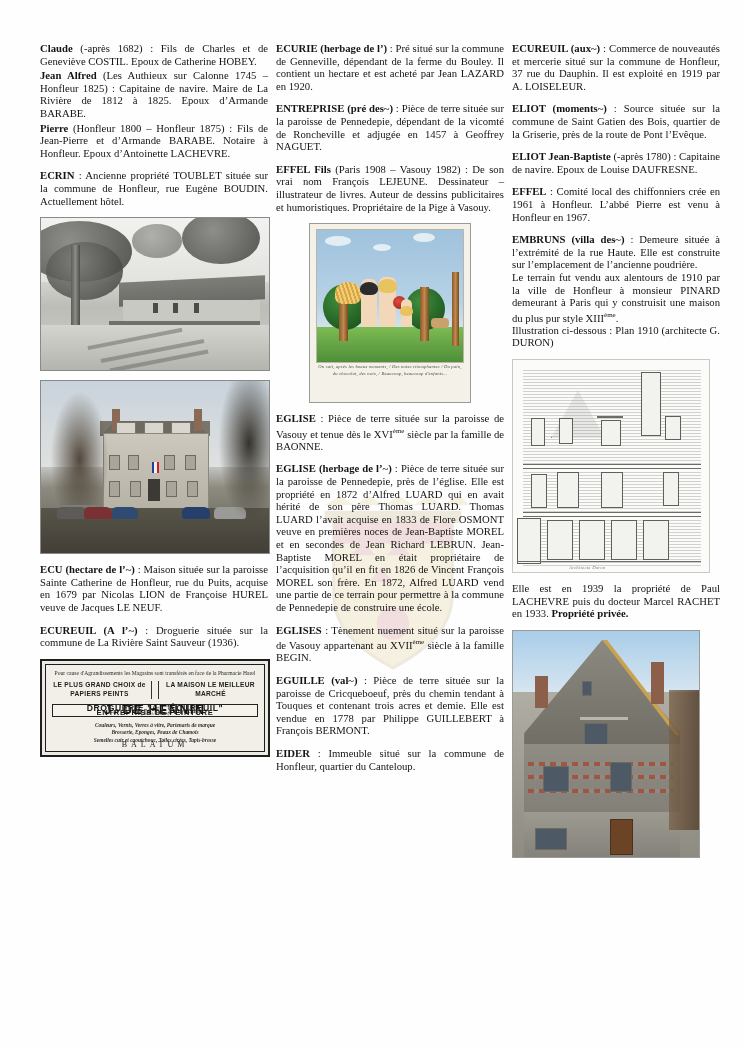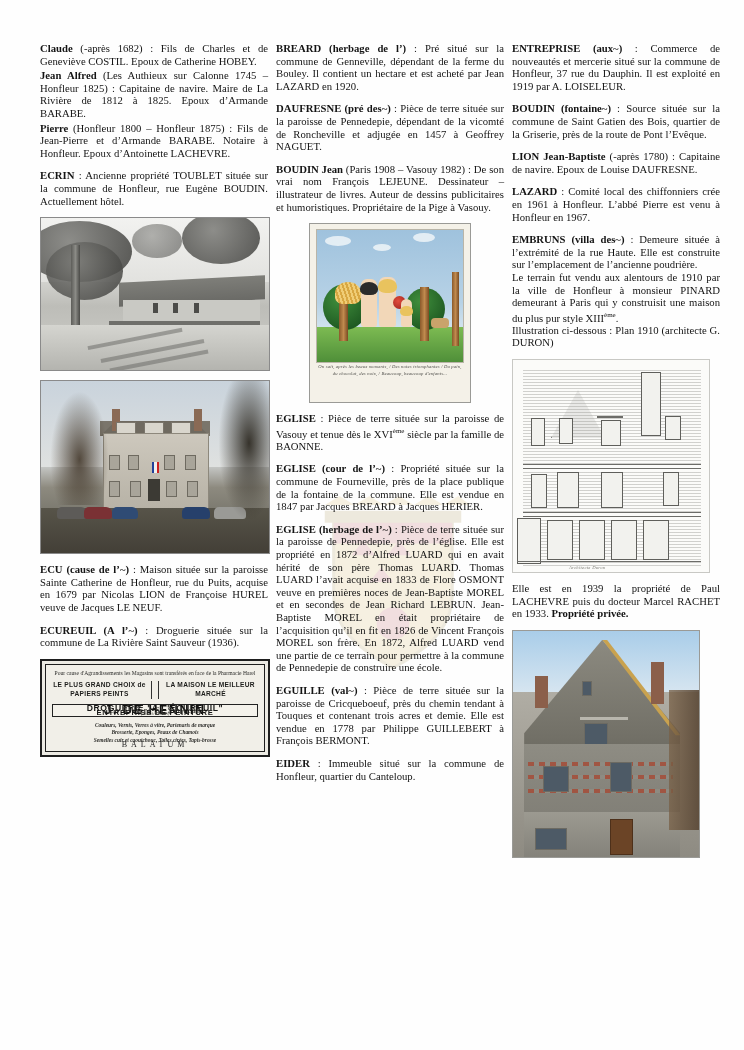--- a/index.html
+++ b/index.html
@@ -417,21 +417,21 @@
           <div class="car" style="left:7%;width:30px;background:#5d5b58"></div>
           <div class="car" style="left:19%;width:28px;background:#7a3134"></div>
           <div class="car" style="left:31%;width:26px;background:#2f4b74"></div>
           <div class="car" style="left:62%;width:28px;background:#26406b"></div>
           <div class="car" style="left:76%;width:32px;background:#9a9a96"></div>
           <div class="treeL"></div>
           <div class="treeR"></div>
         </div>
       </div>
 
-      <p class="entry"><b>ECU (cause de l’~)</b> : Maison située sur la paroisse Sainte Catherine de Honfleur, rue du Puits, acquise en 1679 par Nicolas LION de Françoise HUREL veuve de Jacques LE NEUF.</p>
+      <p class="entry"><b>ECU (hectare de l’~)</b> : Maison située sur la paroisse Sainte Catherine de Honfleur, rue du Puits, acquise en 1679 par Nicolas LION de Françoise HUREL veuve de Jacques LE NEUF.</p>
       <p class="entry"><b>ECUREUIL (A l’~)</b> : Droguerie située sur la commune de La Rivière Saint Sauveur (1936).</p>
 
       <div class="figure">
         <div class="ad">
           <div class="ad-inner">
             <div class="l1">Pour cause d'Agrandissements les Magasins sont transférés en face de la Pharmacie Harel</div>
             <div class="two-col">
               <div class="half">LE PLUS GRAND CHOIX de PAPIERS PEINTS</div>
               <div class="divider"></div>
               <div class="half">LA MAISON LE MEILLEUR MARCHÉ</div>
@@ -450,23 +450,23 @@
             </div>
             <div class="balatum">BALATUM</div>
           </div>
         </div>
       </div>
 
     </div>
 
     <div class="col col-mid">
 
-      <p class="entry"><b>BREARD (herbage de l’)</b> : Pré situé sur la commune de Genneville, dépendant de la ferme du Bouley. Il contient un hectare et est acheté par Jean LAZARD en 1920.</p>
-      <p class="entry"><b>DAUFRESNE (pré des~)</b> : Pièce de terre située sur la paroisse de Pennedepie, dépendant de la vicomté de Roncheville et adjugée en 1457 à Geoffrey NAGUET.</p>
-      <p class="entry"><b>BOUDIN Jean</b> (Paris 1908 – Vasouy 1982) : De son vrai nom François LEJEUNE. Dessinateur – illustrateur de livres. Auteur de dessins publicitaires et humoristiques. Propriétaire de la Pige à Vasouy.</p>
+      <p class="entry"><b>ECURIE (herbage de l’)</b> : Pré situé sur la commune de Genneville, dépendant de la ferme du Bouley. Il contient un hectare et est acheté par Jean LAZARD en 1920.</p>
+      <p class="entry"><b>ENTREPRISE (pré des~)</b> : Pièce de terre située sur la paroisse de Pennedepie, dépendant de la vicomté de Roncheville et adjugée en 1457 à Geoffrey NAGUET.</p>
+      <p class="entry"><b>EFFEL Fils</b> (Paris 1908 – Vasouy 1982) : De son vrai nom François LEJEUNE. Dessinateur – illustrateur de livres. Auteur de dessins publicitaires et humoristiques. Propriétaire de la Pige à Vasouy.</p>
 
       <div class="figure center">
         <div class="illus-effel">
           <div class="inner">
             <div class="rainbow"></div>
             <div class="rainbow2"></div>
             <div class="cloud" style="left:8px;top:6px;width:26px;height:10px"></div>
             <div class="cloud" style="left:96px;top:3px;width:22px;height:9px"></div>
             <div class="cloud" style="left:56px;top:14px;width:18px;height:7px"></div>
             <div class="grass"></div>
@@ -483,33 +483,33 @@
             <div class="rose" style="left:76px;top:66px"></div>
             <div class="fig" style="left:84px;width:11px;height:28px"></div>
             <div class="hairblond" style="left:83px;top:76px;width:13px;height:10px"></div>
             <div class="dog"></div>
           </div>
           <div class="caption">On sait, après les beaux moments, / Des notes triomphantes / Du pain, du chocolat, des noix, / Beaucoup, beaucoup d'enfants...</div>
         </div>
       </div>
 
       <p class="entry"><b>EGLISE</b> : Pièce de terre située sur la paroisse de Vasouy et tenue dès le XVI<span class="sup">ème</span> siècle par la famille de BAONNE.</p>
-      <p class="entry"><b>EGLISE (cour de l’~)</b> : Propriété située sur la commune de Fourneville, près de la place publique de la fontaine de la commune. Elle est vendue en 1847 par Jacques BREARD à Jacques HERIER.</p>
       <p class="entry"><b>EGLISE (herbage de l’~)</b> : Pièce de terre située sur la paroisse de Pennedepie, près de l’église. Elle est propriété en 1872 d’Alfred LUARD qui en avait hérité de son père Thomas LUARD. Thomas LUARD l’avait acquise en 1833 de Flore OSMONT veuve en premières noces de Jean-Baptiste MOREL et en secondes de Jean Richard LEBRUN. Jean-Baptiste MOREL en était propriétaire de l’acquisition qu’il en fit en 1826 de Vincent François MOREL son frère. En 1872, Alfred LUARD vend une partie de ce terrain pour permettre à la commune de Pennedepie de construire une école.</p>
+      <p class="entry"><b>EGLISES</b> : Tènement nuement situé sur la paroisse de Vasouy appartenant au XVII<span class="sup">ème</span> siècle à la famille BEGIN.</p>
       <p class="entry"><b>EGUILLE (val~)</b> : Pièce de terre située sur la paroisse de Cricqueboeuf, près du chemin tendant à Touques et contenant trois acres et demie. Elle est vendue en 1778 par Philippe GUILLEBERT à François BERMONT.</p>
       <p class="entry"><b>EIDER</b> : Immeuble situé sur la commune de Honfleur, quartier du Canteloup.</p>
 
     </div>
 
     <div class="col col-right">
 
-      <p class="entry"><b>ENTREPRISE (aux~)</b> : Commerce de nouveautés et mercerie situé sur la commune de Honfleur, 37 rue du Dauphin. Il est exploité en 1919 par A. LOISELEUR.</p>
-      <p class="entry"><b>BOUDIN (fontaine~)</b> : Source située sur la commune de Saint Gatien des Bois, quartier de la Griserie, près de la route de Pont l’Evêque.</p>
-      <p class="entry"><b>LION Jean-Baptiste</b> (-après 1780) : Capitaine de navire. Epoux de Louise DAUFRESNE.</p>
-      <p class="entry"><b>LAZARD</b> : Comité local des chiffonniers crée en 1961 à Honfleur. L’abbé Pierre est venu à Honfleur en 1967.</p>
+      <p class="entry"><b>ECUREUIL (aux~)</b> : Commerce de nouveautés et mercerie situé sur la commune de Honfleur, 37 rue du Dauphin. Il est exploité en 1919 par A. LOISELEUR.</p>
+      <p class="entry"><b>ELIOT (moments~)</b> : Source située sur la commune de Saint Gatien des Bois, quartier de la Griserie, près de la route de Pont l’Evêque.</p>
+      <p class="entry"><b>ELIOT Jean-Baptiste</b> (-après 1780) : Capitaine de navire. Epoux de Louise DAUFRESNE.</p>
+      <p class="entry"><b>EFFEL</b> : Comité local des chiffonniers crée en 1961 à Honfleur. L’abbé Pierre est venu à Honfleur en 1967.</p>
       <p class="entry"><b>EMBRUNS (villa des~)</b> : Demeure située à l’extrémité de la rue Haute. Elle est construite sur l’emplacement de l’ancienne poudrière.<br>Le terrain fut vendu aux alentours de 1910 par la ville de Honfleur à monsieur PINARD demeurant à Paris qui y construisit une maison du plus pur style XIII<span class="sup">ème</span>.<br>Illustration ci-dessous : Plan 1910 (architecte G. DURON)</p>
 
       <div class="figure">
         <div class="plan">
 
           <div class="hatch" style="left:10px;top:8px;width:178px;height:96px"></div>
           <div class="gable"></div>
           <div class="ink" style="left:10px;top:104px;width:178px;height:1px"></div>
           <div class="ink" style="left:10px;top:108px;width:178px;height:1px"></div>
           <div class="ink" style="left:10px;top:152px;width:178px;height:1px"></div>

